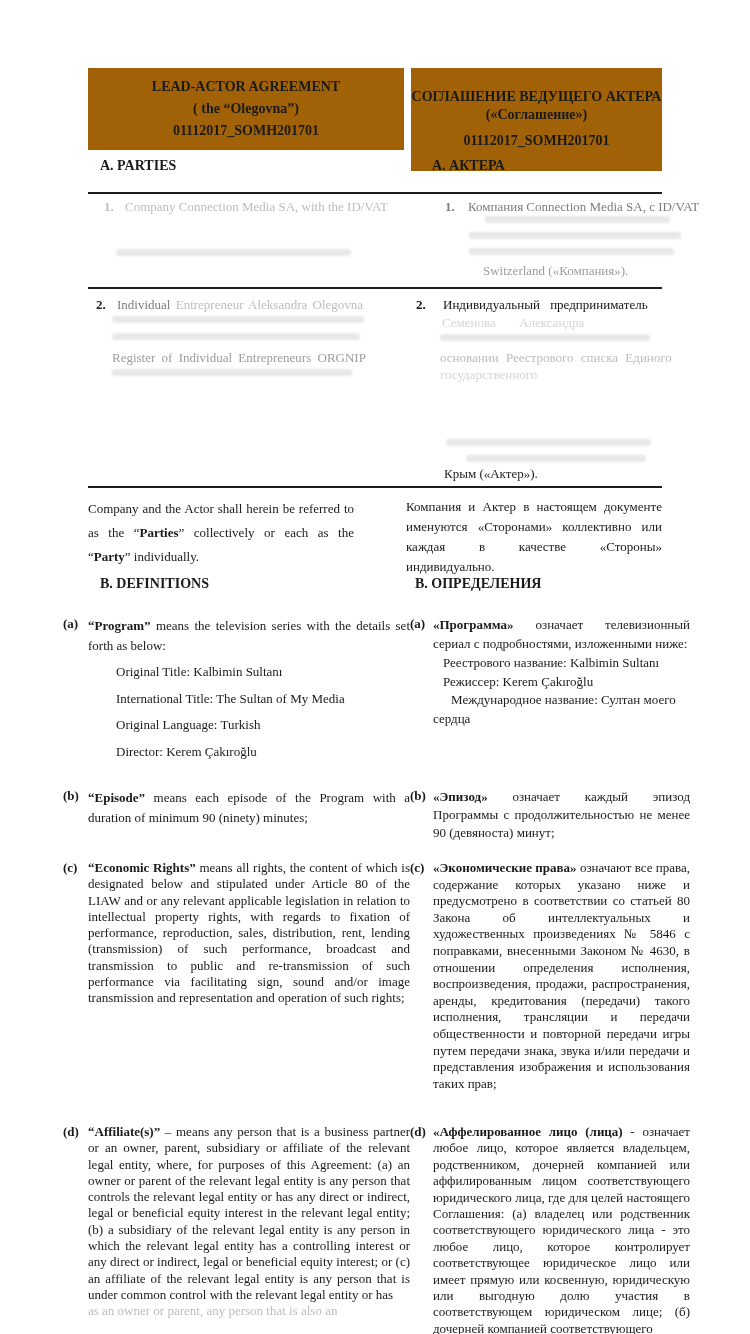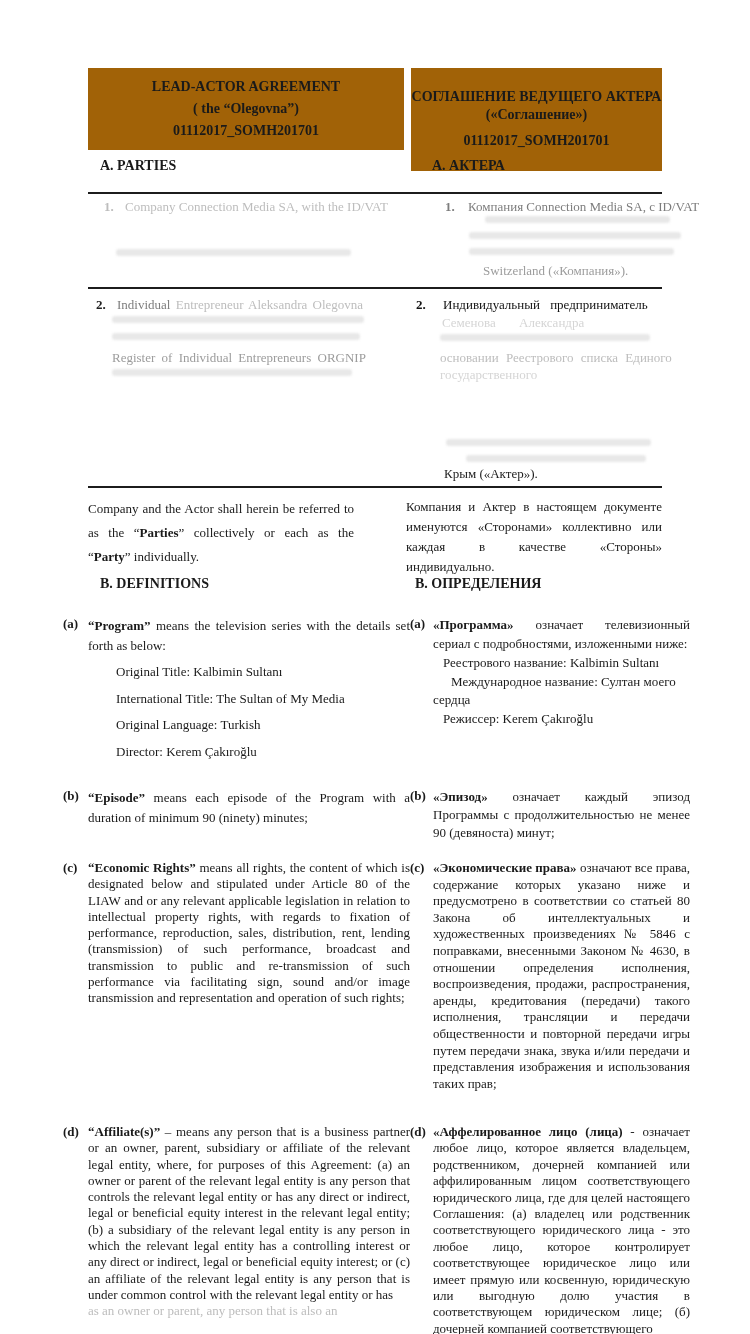--- a/index.html
+++ b/index.html
@@ -104,22 +104,22 @@
   <div class="abs details-en" style="left:102px;top:659px;width:300px;">
     <div>Original Title: Kalbimin Sultanı</div>
     <div>International Title: The Sultan of My Media</div>
     <div>Original Language: Turkish</div>
     <div>Director: Kerem Çakıroğlu</div>
   </div>
   <div class="def-marker" style="left:410px;top:616px;">(a)</div>
   <div class="abs just" style="left:433px;top:616px;width:257px;line-height:18.5px;"><span class="b">«Программа»</span><span> означает телевизионный сериал с подробностями, изложенными ниже:</span></div>
   <div class="abs details-ru" style="left:433px;top:654px;width:257px;">
     <div style="text-indent:10px;">Реестрового название: Kalbimin Sultanı</div>
+    <div style="text-indent:10px;">Режиссер: Kerem Çakıroğlu</div>
     <div style="text-indent:18px;">Международное название: Султан моего сердца</div>
-    <div style="text-indent:10px;">Режиссер: Kerem Çakıroğlu</div>
   </div>
 
   <div class="def-marker" style="left:63px;top:788px;">(b)</div>
   <div class="abs just" style="left:88px;top:788px;width:322px;line-height:20px;"><span class="b">“Episode”</span><span> means each episode of the Program with a duration of minimum 90 (ninety) minutes;</span></div>
   <div class="def-marker" style="left:410px;top:788px;">(b)</div>
   <div class="abs just" style="left:433px;top:788px;width:257px;line-height:18px;"><span class="b">«Эпизод»</span><span> означает каждый эпизод Программы с продолжительностью не менее 90 (девяноста) минут;</span></div>
 
   <div class="def-marker" style="left:63px;top:860px;">(c)</div>
   <div class="abs just" style="left:88px;top:860px;width:322px;line-height:16.3px;"><span class="b">“Economic Rights”</span><span> means all rights, the content of which is designated below and stipulated under Article 80 of the LIAW and or any relevant applicable legislation in relation to intellectual property rights, with regards to fixation of performance, reproduction, sales, distribution, rent, lending (transmission) of such performance, broadcast and transmission to public and re-transmission of such performance via facilitating sign, sound and/or image transmission and representation and operation of such rights;</span></div>
   <div class="def-marker" style="left:410px;top:860px;">(c)</div>

